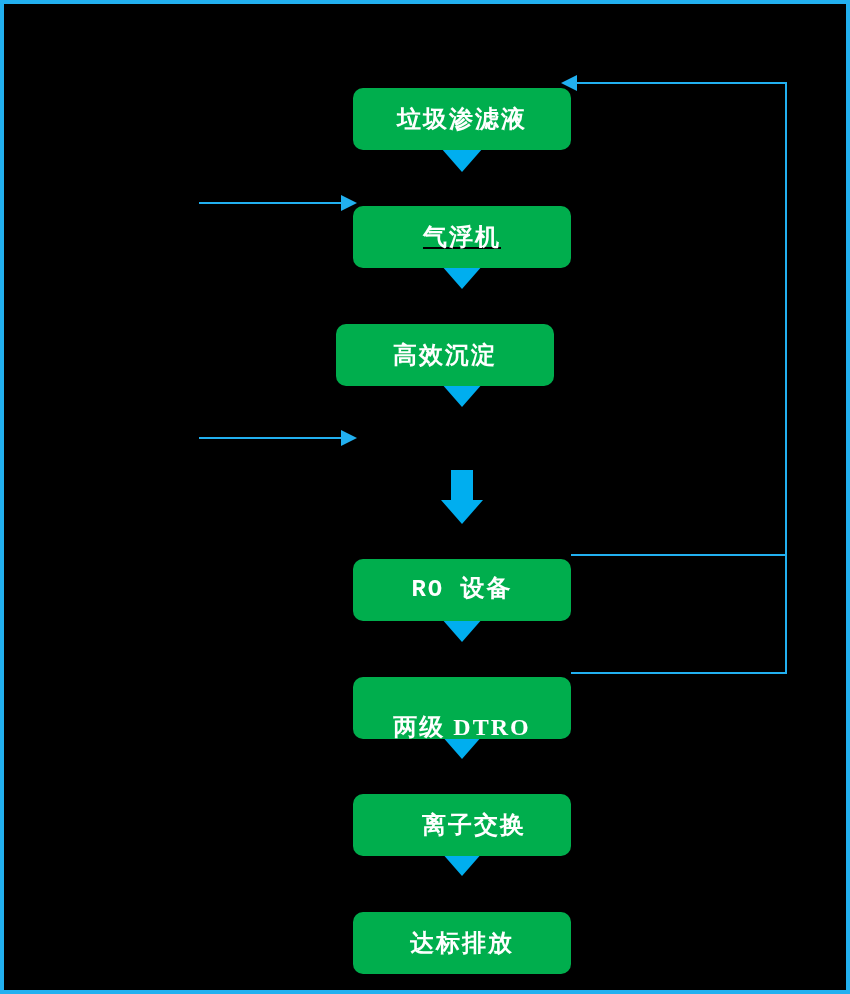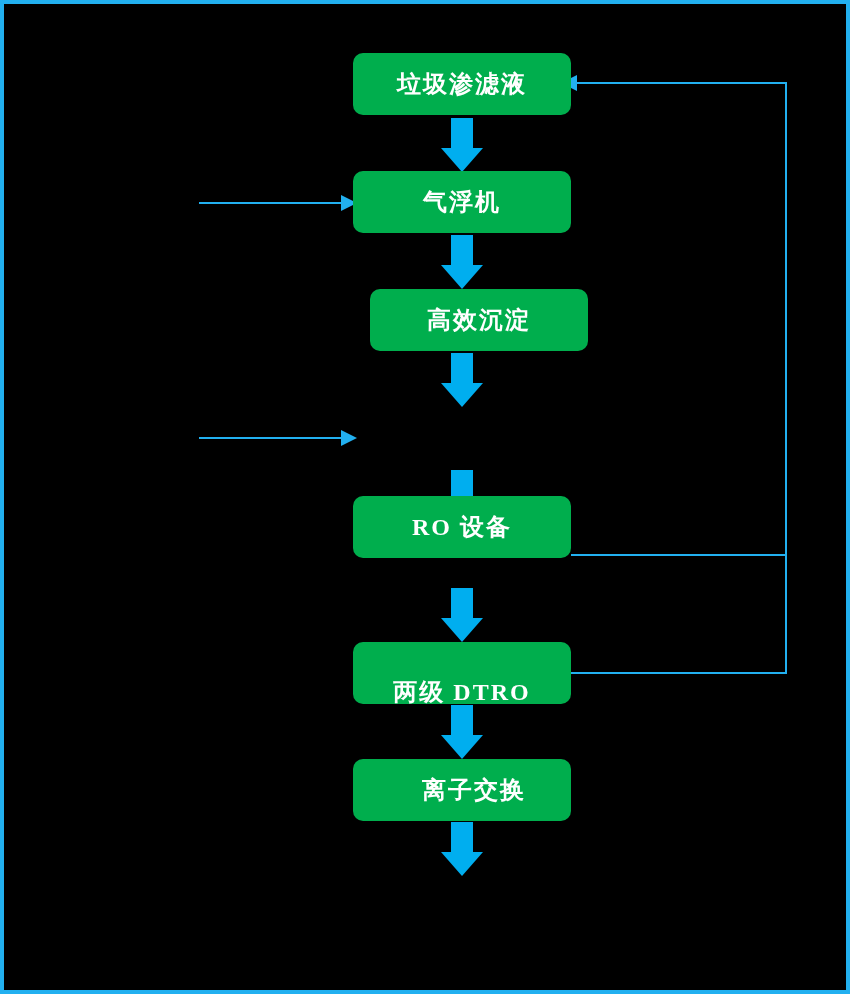--- a/index.html
+++ b/index.html
@@ -22,20 +22,21 @@
   .node {
     position: absolute;
     width: 218px;
     height: 62px;
     background: #00ae4d;
     border-radius: 10px;
     display: flex;
     align-items: center;
     justify-content: center;
     box-sizing: border-box;
+    margin-top: 35px;
   }
   .node .node-label {
     color: #ffffff;
     font-size: 24px;
     font-weight: bold;
     letter-spacing: 2px;
     white-space: nowrap;
     line-height: 1;
     text-align: center;
   }
@@ -128,35 +129,38 @@
   <div class="block-arrow" style="left:437px; top:818px;">
     <svg viewBox="0 0 42 54" xmlns="http://www.w3.org/2000/svg" preserveAspectRatio="none">
       <path d="M10 0 H32 V30 H42 L21 54 L0 30 H10 Z" fill="#00aeef"></path>
     </svg>
   </div>
 
   <div class="node" style="left:349px; top:49px;">
     <span class="node-label">垃圾渗滤液</span>
   </div>
 
-  <div class="node" style="left:349px; top:167px;">
+  <div class="node" style="left:349px; top:167px;text-decoration:underline;">
     <span class="node-label">气浮机</span>
   </div>
 
-  <div class="node" style="left:366px; top:285px;">
+  <div class="node" style="left:332px; top:285px;">
     <span class="node-label">高效沉淀</span>
   </div>
 
 
-  <div class="node" style="left:349px; top:492px;">
+  <div class="node" style="left:349px; top:520px;font-family:Liberation Mono, monospace;">
     <span class="node-label">RO 设备</span>
   </div>
 
   <div class="node" style="left:349px; top:638px;align-items:flex-end;">
     <span class="node-label">两级 DTRO</span>
   </div>
 
   <div class="node" style="left:349px; top:755px;padding-left:24px;">
     <span class="node-label">离子交换</span>
   </div>
 
+  <div class="node" style="left:349px; top:873px;">
+    <span class="node-label">达标排放</span>
+  </div>
 
 </div>
 
 </body></html>

